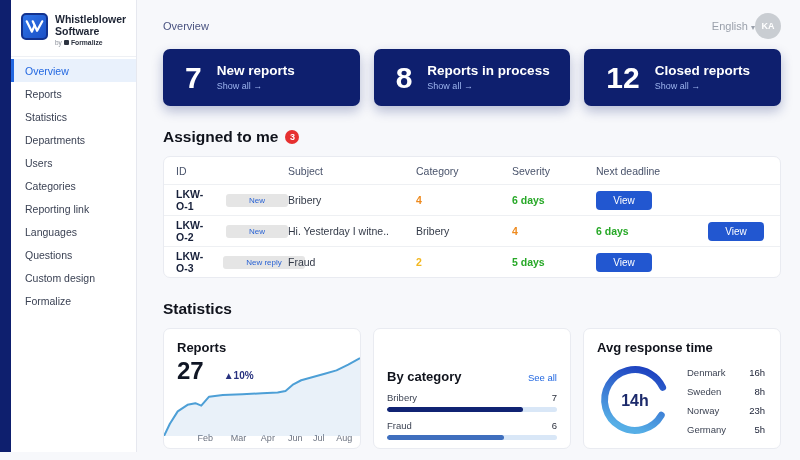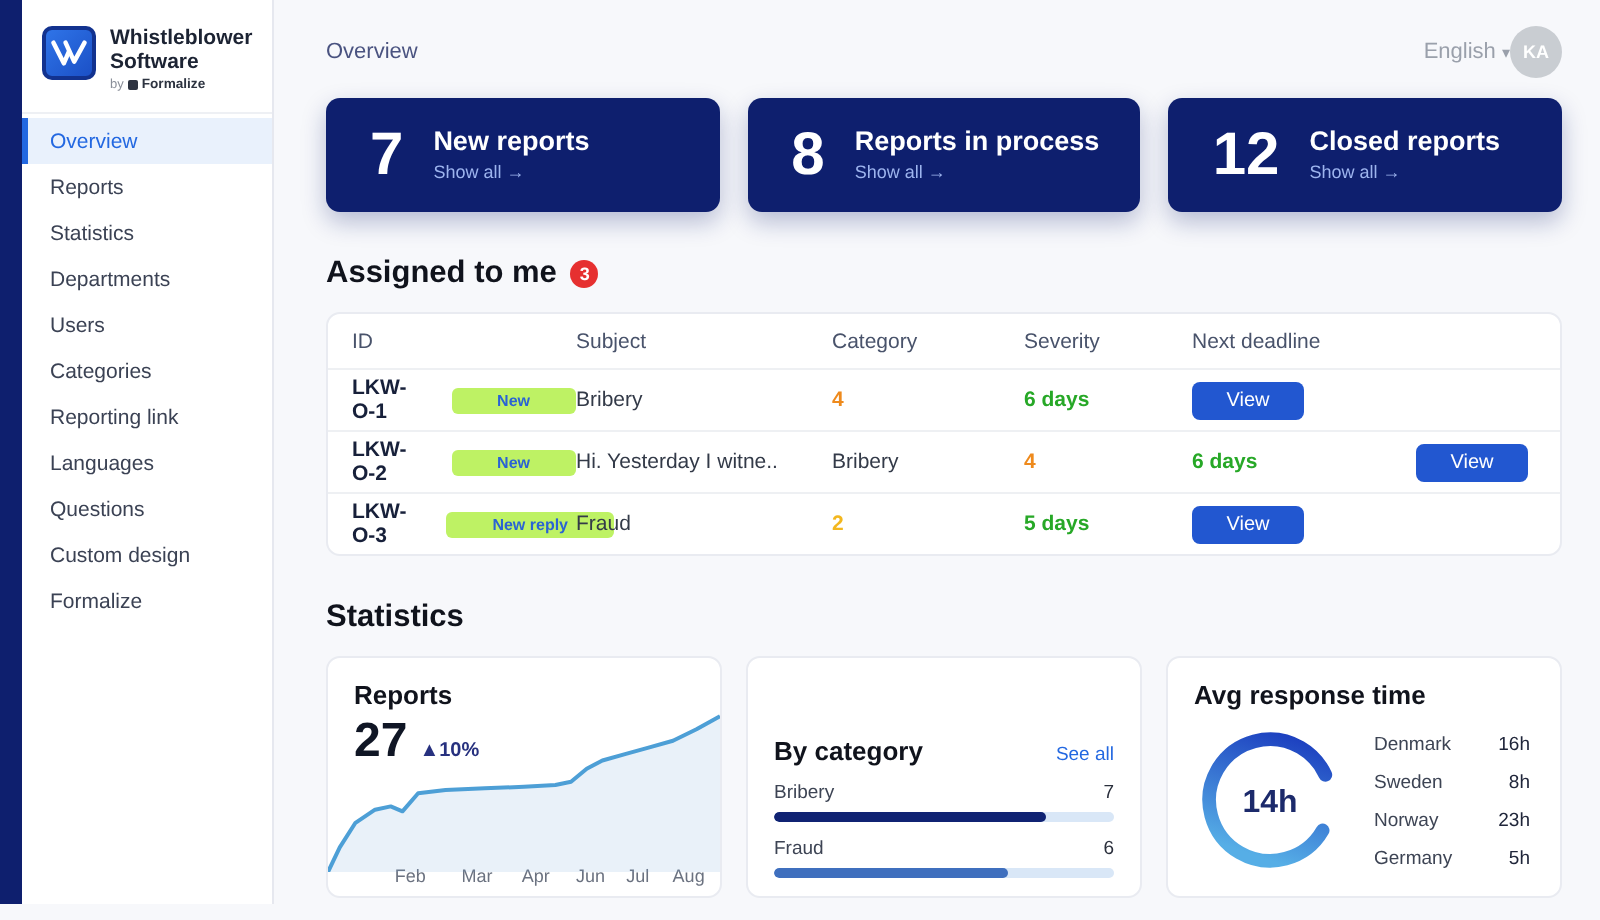--- a/index.html
+++ b/index.html
@@ -48,37 +48,37 @@
   .section-h h2 { font-size:15.5px; font-weight:700; color:#10131c; }
   .count-badge { width:14px; height:14px; border-radius:50%; background:#e63030; color:#fff;
     font-size:9px; font-weight:700; display:flex; align-items:center; justify-content:center; }
 
   .table-card { margin-top:10px; background:#fff; border:1px solid #e9ebf1; border-radius:7px; overflow:hidden; }
   .t-row { display:grid; grid-template-columns:112px 128px 96px 84px 1fr 60px;
     align-items:center; padding:0 12px; }
   .t-head { height:27px; font-size:10.5px; color:#49536b; }
   .t-body { height:31px; border-top:1px solid #eef0f3; font-size:10.5px; color:#333a48; }
   .cell-id { font-weight:700; color:#17203a; display:flex; align-items:center; gap:20px; }
-  .tag { background:#bef264; color:#2a63d4; font-size:8px; font-weight:700;
+  .tag { background:#e5e5e5; color:#2a63d4; font-size:8px; font-weight:400;
     padding:2px 23px; border-radius:3px; white-space:nowrap; }
   .sev { font-weight:700; }
   .deadline { font-weight:700; color:#27a827; }
   .view-btn { background:#2257d0; color:#fff; border:none; border-radius:4px; font-size:10px;
     padding:4px 0; width:56px; cursor:pointer; font-family:inherit; }
 
   
   .stats-row { display:flex; gap:12px; margin-top:10px; }
   .stats-card { flex:1; height:121px; background:#fff; border:1px solid #e9ebf1; border-radius:7px;
     padding:11px 13px; position:relative; overflow:hidden; }
   .stats-card h3 { font-size:13px; font-weight:700; color:#10131c; }
   .card-head { display:flex; justify-content:space-between; align-items:baseline; }
   .see-all { font-size:9.5px; color:#2368e1; cursor:pointer;margin-top:32px; }
 
   
-  .rep-val { display:flex; align-items:baseline; gap:6px; margin-top:2px; position:relative; z-index:2; }
+  .rep-val { display:flex; align-items:baseline; gap:20px; margin-top:2px; position:relative; z-index:2; }
   .rep-num { font-size:24px; font-weight:700; color:#101625; }
   .rep-change { font-size:10px; font-weight:700; color:#27317f; }
   .spark-wrap { position:absolute; left:0; right:0; bottom:12px; height:82px; z-index:1; }
   .spark-wrap svg { width:100%; height:100%; display:block; }
   .spark-x { position:absolute; left:0; right:0; bottom:3px; height:12px; }
   .spark-x span { position:absolute; transform:translateX(-50%); font-size:9px; color:#6b7280; }
 
   
   .bar-row { margin-top:8px; }
   .bar-top { display:flex; justify-content:space-between; font-size:9.5px; color:#3d4454; margin-bottom:4px; }

